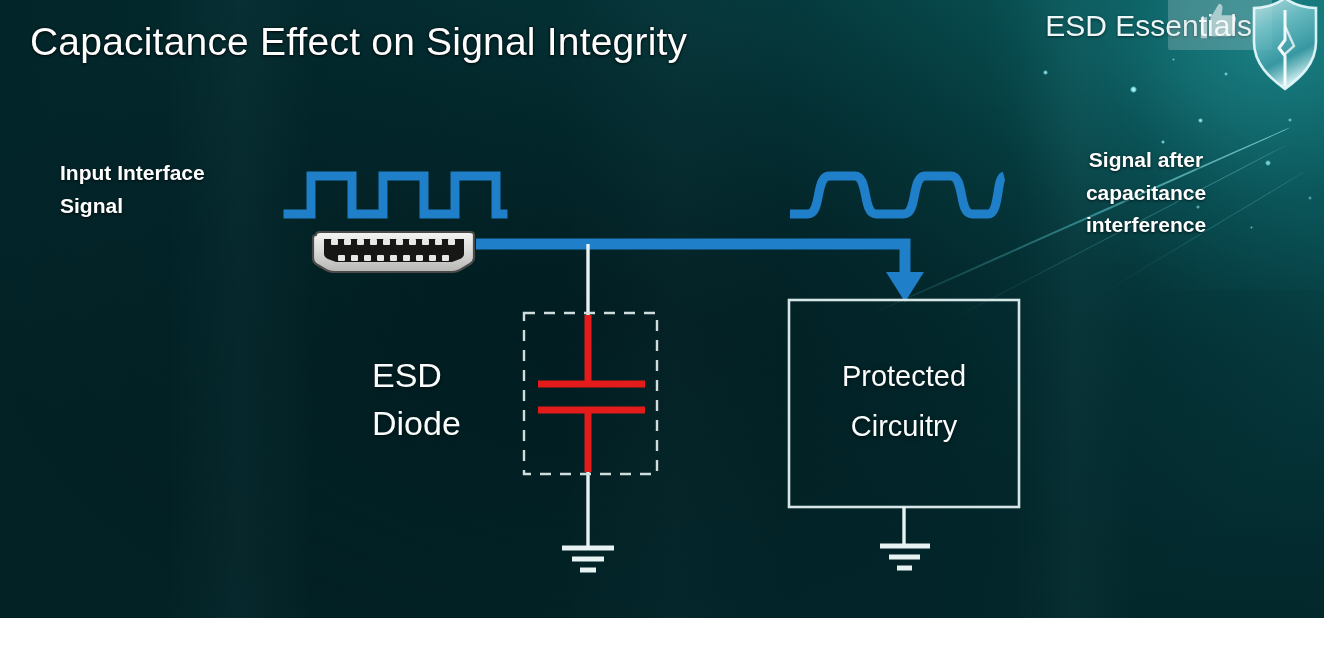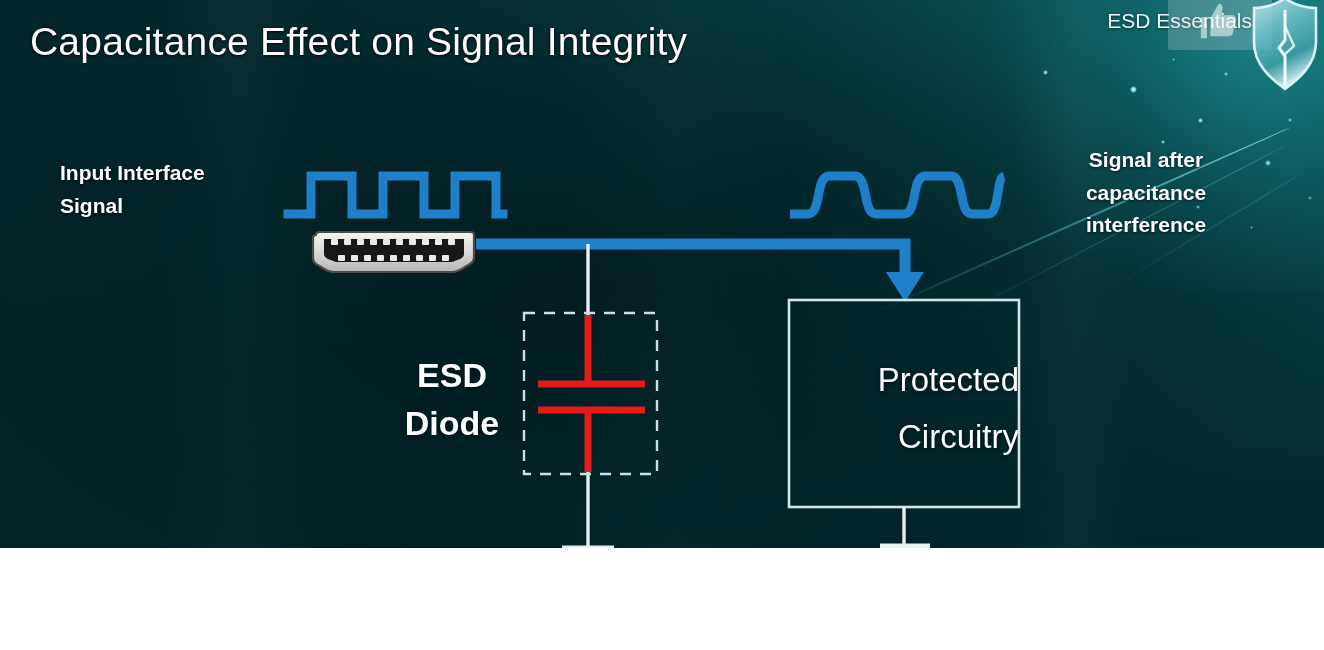--- a/index.html
+++ b/index.html
@@ -3,21 +3,21 @@
 <meta charset="utf-8">
 <style>
   * { box-sizing: border-box; margin: 0; padding: 0; }
   html, body {
     width: 1324px; height: 650px;
     overflow: hidden;
     font-family: "Liberation Sans", sans-serif;
   }
   #slide {
     position: relative;
-    width: 1324px; height: 548px;
+    width: 1324px; height: 618px;
     background:
       radial-gradient(ellipse 70% 85% at 48% 52%, rgba(0,22,26,0.75) 0%, rgba(0,24,28,0.35) 45%, rgba(0,30,34,0.0) 75%),
       radial-gradient(ellipse 120% 130% at 105% 0%, #0d6b6b 0%, #085052 22%, #05383c 45%, #032a2e 70%, #022226 100%),
       linear-gradient(140deg, #04343a 0%, #042a30 35%, #022024 70%, #04282c 100%);
     overflow: hidden;
     padding-left: 41px;
   }
 
   
   .bg-streak {
@@ -50,21 +50,21 @@
   
   #title {
     position: absolute; left: 30px; top: 20px;
     font-size: 39px; font-weight: 400; letter-spacing: .2px;
     color: #fdfdfd;
     text-shadow: 0 1px 3px rgba(0,0,0,.75), 0 0 2px rgba(0,0,0,.6);
     white-space: nowrap;
   }
   #brand {
     position: absolute; right: 72px; top: 9px;
-    font-size: 21px; font-weight: 400; color: #eef7f8;
+    font-size: 30px; font-weight: 400; color: #eef7f8;
     text-shadow: 0 1px 3px rgba(0,0,0,.55);
     white-space: nowrap;
     text-align: right;
   }
   #shield-logo { position: absolute; right: 2px; top: -4px; width: 74px; height: 96px; }
   #watermark {
     position: absolute; left: 1168px; top: -8px;
     width: 104px; height: 58px;
     background: rgba(205,222,226,0.26);
     border-radius: 2px;
@@ -82,24 +82,24 @@
   }
   #label-input { left: 60px; top: 157px; width: 220px; text-align: left; }
   #label-output { left: 1026px; top: 144px; width: 240px; text-align: center; }
 
   .lbl-light {
     position: absolute;
     font-size: 34px; font-weight: 400; line-height: 1.40;
     color: #fbfdfd;
     text-shadow: 0 1px 4px rgba(0,0,0,.6);
   }
-  #label-esd { left: 387px; top: 352px; width: 130px; text-align: center; font-weight: bold; }
+  #label-esd { left: 372px; top: 352px; width: 130px; text-align: left; }
   #label-protected {
-    left: 789px; top: 352px; width: 230px; text-align: right;
-    font-size: 33px; line-height: 1.72;
+    left: 789px; top: 352px; width: 230px; text-align: center;
+    font-size: 29px; line-height: 1.72;
   }
 
   
   #schematic { position: absolute; left: 0; top: 0; width: 1324px; height: 650px; }
 
   
   #hdmi { position: absolute; left: 310px; top: 231px; width: 170px; height: 42px; }
 </style>
 </head>
 <body>

